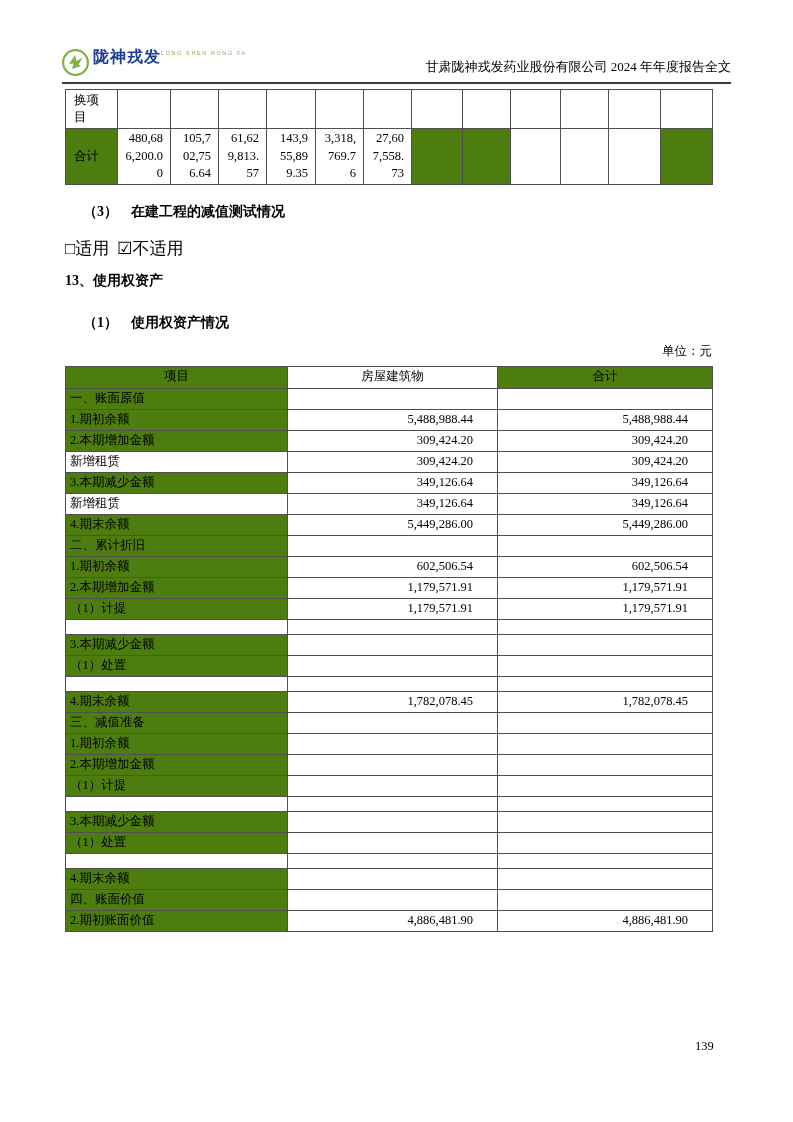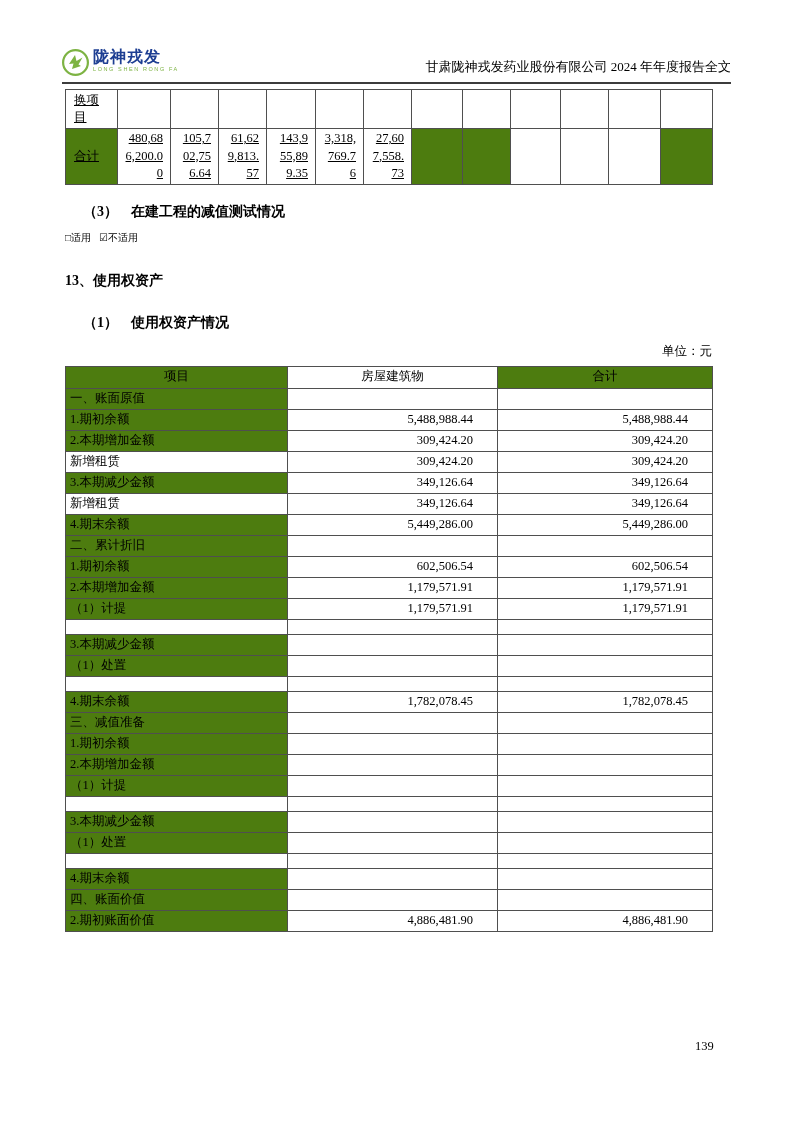--- a/index.html
+++ b/index.html
@@ -9,41 +9,41 @@
     margin:0 auto;
     background:#ffffff;
     font-family:"Liberation Serif","DejaVu Serif","DejaVu Sans",serif;
     color:#000;
     overflow:hidden;
   }
   
   .hdr{position:absolute;left:62px;top:46px;width:669px;height:34px;
        display:flex;justify-content:space-between;align-items:flex-end;}
   .logo{display:flex;align-items:flex-start;gap:4px;}
-  .logo-txt-wrap{display:flex;flex-direction:column;line-height:1;}
+  .logo-txt-wrap{display:flex;flex-direction:row;line-height:1;}
   .logo-cn{font-size:16px;font-weight:bold;color:#1d3e92;letter-spacing:1px;
            font-family:"Liberation Sans","DejaVu Sans",sans-serif;}
   .logo-en{font-size:5.5px;color:#7db343;letter-spacing:1.6px;margin-top:2px;
            font-family:"Liberation Sans","DejaVu Sans",sans-serif;}
   .hdr-title{font-size:13px;padding-bottom:4px;white-space:nowrap;}
   .hdr-rule{position:absolute;left:62px;top:82px;width:669px;height:2px;background:#3c3c3c;}
   
   table{border-collapse:collapse;table-layout:fixed;}
   .ct{position:absolute;left:65px;top:89px;width:647px;font-size:12.5px;}
   .ct td{border:1px solid #4f4f4f;vertical-align:middle;line-height:1.4;
-         padding:1px 7px;text-align:right;word-break:break-all;overflow:hidden;text-decoration:underline;}
+         padding:1px 7px;text-align:right;word-break:break-all;overflow:hidden;}
   .ct td.lblcol{text-align:left;padding:1px 8px;}
   .ct tr.r1 td{height:36px;}
   .ct tr.r2 td{height:52px;}
   .shaded{background:#4d7c0f;}
   
   .h-bold{position:absolute;font-size:14px;font-weight:bold;white-space:nowrap;}
   .h3x{left:83px;top:203px;}
   .num-gap{margin-right:13px;}
-  .applic{position:absolute;left:65px;top:231px;font-size:10px;
+  .applic{position:absolute;left:65px;top:237px;font-size:17px;
           font-family:"Liberation Serif","DejaVu Sans",serif;}
   .applic .opt{margin-right:8px;}
   .h13{left:65px;top:272px;}
   .h131{left:83px;top:314px;}
   .unit{position:absolute;left:65px;top:343px;width:647px;text-align:right;font-size:12.5px;}
   
   .rt{position:absolute;left:65px;top:366px;width:647px;font-size:12.5px;}
   .rt th,.rt td{border:1px solid #4f4f4f;vertical-align:middle;overflow:hidden;
                 line-height:1.25;padding:0 4px;}
   .rt th{height:21px;font-weight:normal;text-align:center;font-family:Liberation Mono, monospace;}

